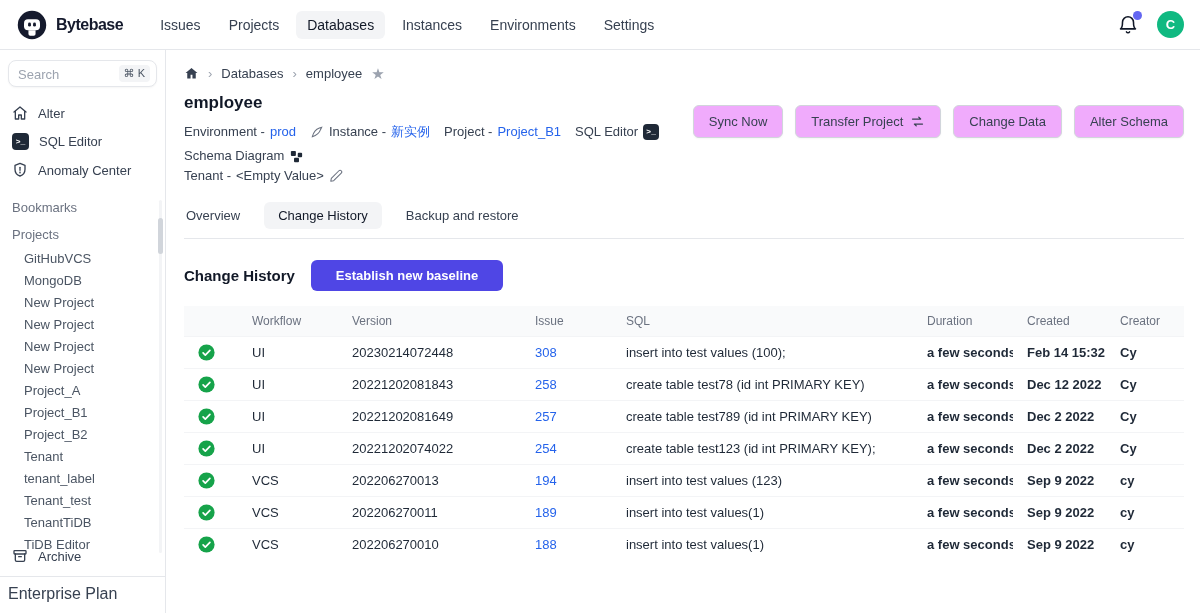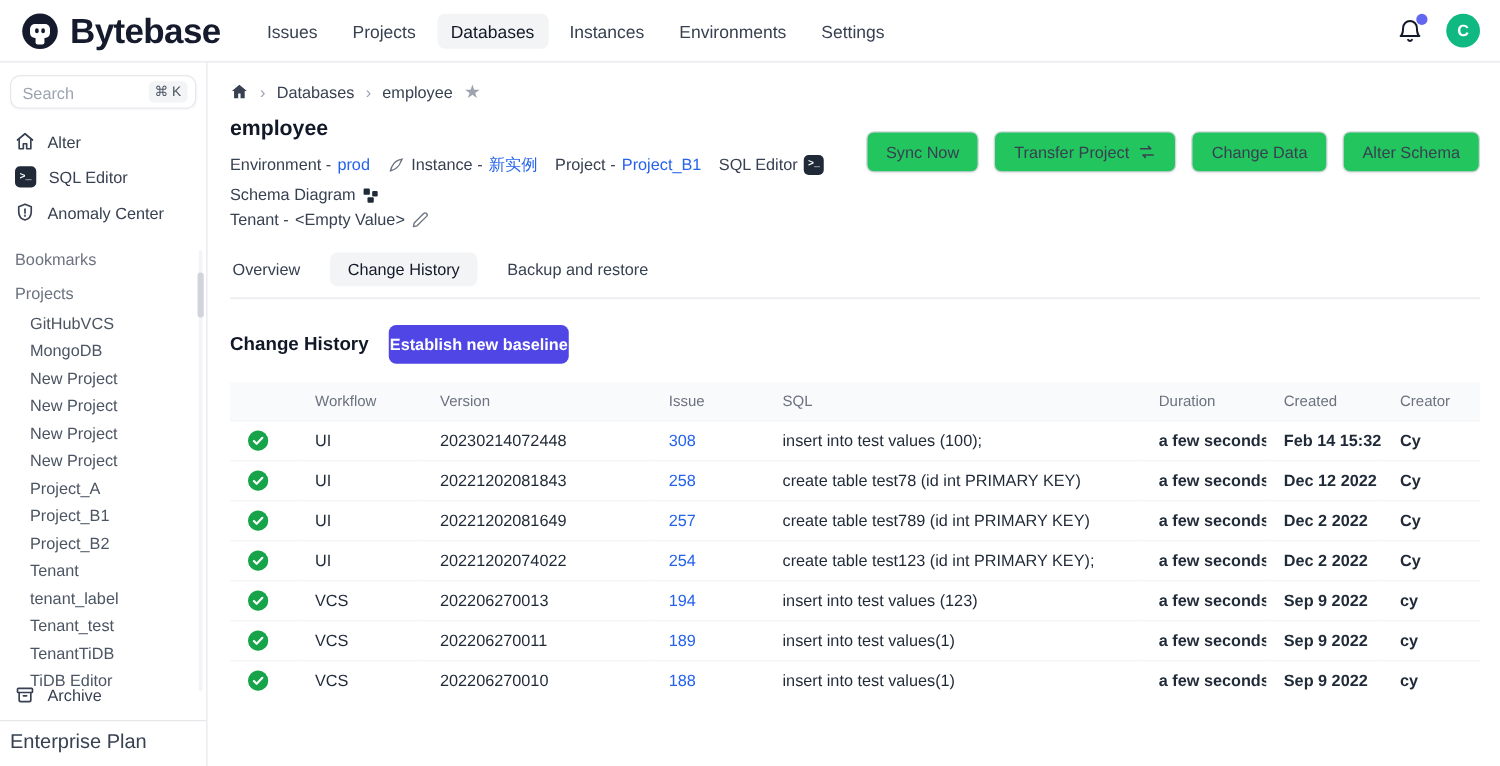--- a/index.html
+++ b/index.html
@@ -3,21 +3,21 @@
 <meta charset="utf-8">
 <style>
   * { margin: 0; padding: 0; box-sizing: border-box; }
   html, body { width: 1200px; height: 613px; overflow: hidden; background: #fff;
     font-family: "Liberation Sans", sans-serif; color: #374151; }
 
   
   .topbar { height: 50px; display: flex; align-items: center; padding: 0 16px;
     border-bottom: 1px solid #e5e7eb; background: #fff; }
   .logo { display: flex; align-items: center; gap: 8px; cursor: pointer; }
-  .logo-text { font-size: 28px; font-weight: 700; color: #151a2d; letter-spacing: -0.5px; }
+  .logo-text { font-size: 16px; font-weight: 700; color: #151a2d; letter-spacing: -0.5px; }
   .main-nav { display: flex; align-items: flex-start; margin-left: 26px; gap: 6px; }
   .nav-item { font-size: 14px; color: #374151; padding: 6px 11px; border-radius: 6px; cursor: pointer; }
   .nav-item.active { background: #f3f4f6; color: #111827; }
   .topbar-right { margin-left: auto; display: flex; align-items: center; gap: 18px; }
   .bell-wrap { position: relative; width: 22px; height: 22px; cursor: pointer; }
   .bell-dot { position: absolute; top: -3px; right: -3px; width: 9px; height: 9px;
     border-radius: 50%; background: #6366f1; }
   .avatar { width: 27px; height: 27px; border-radius: 50%; background: #10b981; color: #fff;
     font-size: 13px; font-weight: 600; display: flex; align-items: center; justify-content: center; cursor: pointer; }
 
@@ -60,35 +60,35 @@
   .crumb-link { cursor: pointer; }
   .crumb-star { color: #9ca3af; font-size: 15px; cursor: pointer; line-height: 1; }
   .page-title { font-size: 17px; font-weight: 700; color: #111827; margin-top: 12px; }
   .meta { margin-top: 9px; font-size: 13px; color: #374151; max-width: 580px; line-height: 20px; }
   .meta-row { display: flex; align-items: center; flex-wrap: wrap; gap: 4px 14px; }
   .meta-pair { display: inline-flex; align-items: center; gap: 5px; white-space: nowrap; }
   .blue-link { color: #2563eb; cursor: pointer; text-decoration: none; }
   .meta .term-icon { width: 16px; height: 16px; }
 
   .actions { position: absolute; top: 55px; right: 16px; display: flex; gap: 12px; }
-  .btn { background: #22c55e; border: 1px solid #d1d5db; border-radius: 6px; padding: 8px 15px;
+  .btn { background: #f0abfc; border: 1px solid #d1d5db; border-radius: 6px; padding: 8px 15px;
     font-size: 13px; color: #374151; font-family: "Liberation Sans", sans-serif; cursor: pointer;
     display: inline-flex; align-items: center; gap: 7px; box-shadow: 0 1px 2px rgba(0,0,0,.04); }
 
   
   .tabs { display: flex; align-items: center; gap: 22px; margin-top: 16px;
     border-bottom: 1px solid #e5e7eb; padding-bottom: 9px; }
   .tab { font-size: 13px; color: #374151; padding: 6px 2px; cursor: pointer; border-radius: 6px; }
   .tab.active { background: #f3f4f6; padding: 6px 14px; color: #111827; }
 
   
   .section-head { display: flex; align-items: center; gap: 16px; margin-top: 21px; }
   .section-title { font-size: 15px; font-weight: 700; color: #111827; }
   .primary-btn { background: #4f46e5; color: #fff; border: none; border-radius: 6px;
-    padding: 8px 1px; font-size: 13px; font-weight: 600; cursor: pointer;
+    padding: 8px 25px; font-size: 13px; font-weight: 600; cursor: pointer;
     font-family: "Liberation Sans", sans-serif; }
 
   table { width: 100%; border-collapse: collapse; margin-top: 15px; table-layout: fixed; }
   thead th { background: #f9fafb; font-weight: 400; font-size: 12px; color: #6b7280;
     text-align: left; padding: 8px 8px 8px 14px; }
   tbody td { font-size: 13px; color: #1f2937; padding: 7px 8px 7px 14px;
     border-top: 1px solid #f3f4f6; overflow: hidden; white-space: nowrap; }
   tbody tr { cursor: pointer; }
   .c-status { width: 54px; } .c-wf { width: 100px; } .c-ver { width: 183px; }
   .c-issue { width: 91px; } .c-sql { width: auto; } .c-dur { width: 100px; }

